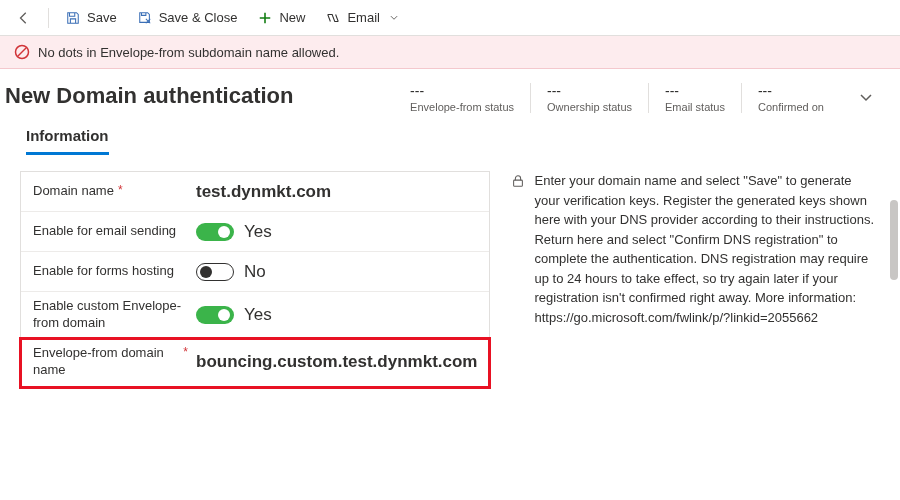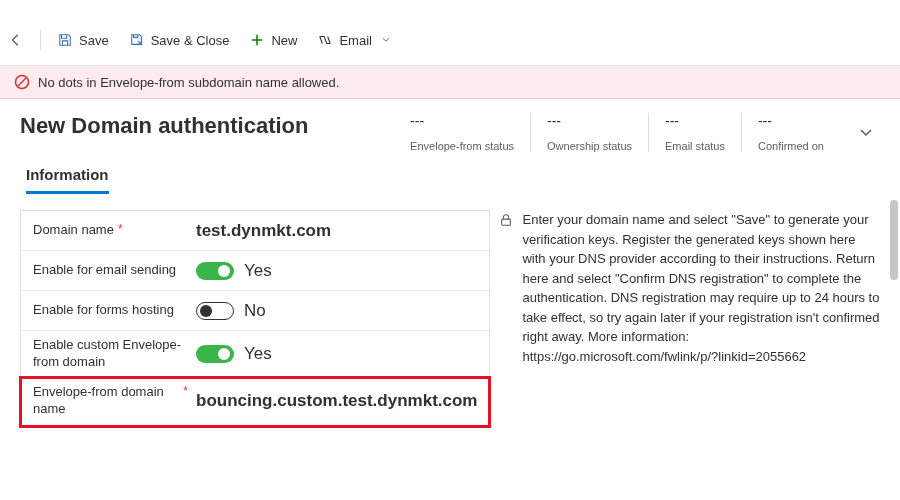--- a/index.html
+++ b/index.html
@@ -1,32 +1,32 @@
 <!DOCTYPE html>
 <html><head>
 <meta charset="utf-8">
 <style>
   * { box-sizing: border-box; margin: 0; padding: 0; }
   body { font-family: "Segoe UI", Arial, sans-serif; font-size: 13px; color: #323130; width: 900px; height: 500px; overflow: hidden; background: #fff; }
-  .toolbar { display: flex; align-items: center; height: 51px; border-bottom: 1px solid #e1dfdd; padding: 0 0; gap: 4px; margin-top: 15px; }
+  .toolbar { display: flex; align-items: center; height: 36px; border-bottom: 1px solid #e1dfdd; padding: 0 8px; gap: 4px; }
   .tb-sep { width: 1px; height: 20px; background: #e1dfdd; margin: 0 4px; }
   .tb-btn { display: flex; align-items: center; gap: 6px; padding: 4px 8px; cursor: pointer; font-size: 13px; }
   .icon { display: inline-flex; align-items: center; justify-content: center; width: 16px; height: 16px; }
   .alert { display: flex; align-items: flex-end; gap: 8px; background: #fdecee; color: #323130; padding: 8px 14px; font-size: 13px; border-bottom: 1px solid #f4c8cd; }
-  .header { display: flex; align-items: flex-start; padding: 14px 20px 8px 20px; }
+  .header { display: flex; align-items: flex-start; padding: 14px 20px 8px 5px; }
   .title { font-size: 22px; font-weight: 600; flex: 0 0 auto; }
   .status-row { margin-left: auto; display: flex; align-items: center; gap: 0; }
   .status-cell { padding: 0 16px; border-left: 1px solid #e1dfdd; min-width: 90px; }
   .status-cell:first-child { border-left: none; }
   .status-val { font-size: 14px; color: #323130; }
-  .status-lbl { font-size: 11px; color: #605e5c; margin-top: 11px; }
+  .status-lbl { font-size: 11px; color: #605e5c; margin-top: 2px; }
   .chev { margin-left: 18px; margin-right: 6px; cursor: pointer; }
   .tabs { padding: 0 26px; }
   .tab { display: inline-block; font-size: 15px; font-weight: 600; padding: 6px 0 8px 0; border-bottom: 3px solid #0078d4; cursor: pointer; }
-  .content { display: flex; padding: 16px 20px; gap: 8px; }
+  .content { display: flex; padding: 16px 20px; gap: 20px; }
   .form-card { border: 1px solid #e1dfdd; flex: 0 0 410px; position: relative; }
   .row { display: flex; align-items: center; border-bottom: 1px solid #edebe9; min-height: 40px; padding: 6px 12px; }
   .row:last-child { border-bottom: none; }
   .lbl-col { flex: 0 0 155px; display: flex; align-items: flex-start; font-size: 13px; color: #323130; line-height: 1.3; }
   .req { color: #d13438; margin-left: 4px; font-size: 12px; }
   .val-col { flex: 1; font-size: 17px; font-weight: 600; padding-left: 8px; display: flex; align-items: center; }
   .toggle { width: 38px; height: 18px; border-radius: 9px; position: relative; margin-right: 10px; cursor: pointer; }
   .toggle .knob { width: 12px; height: 12px; border-radius: 50%; background: #fff; position: absolute; top: 3px; }
   .toggle.on { background: #3bb44a; }
   .toggle.on .knob { right: 4px; }

